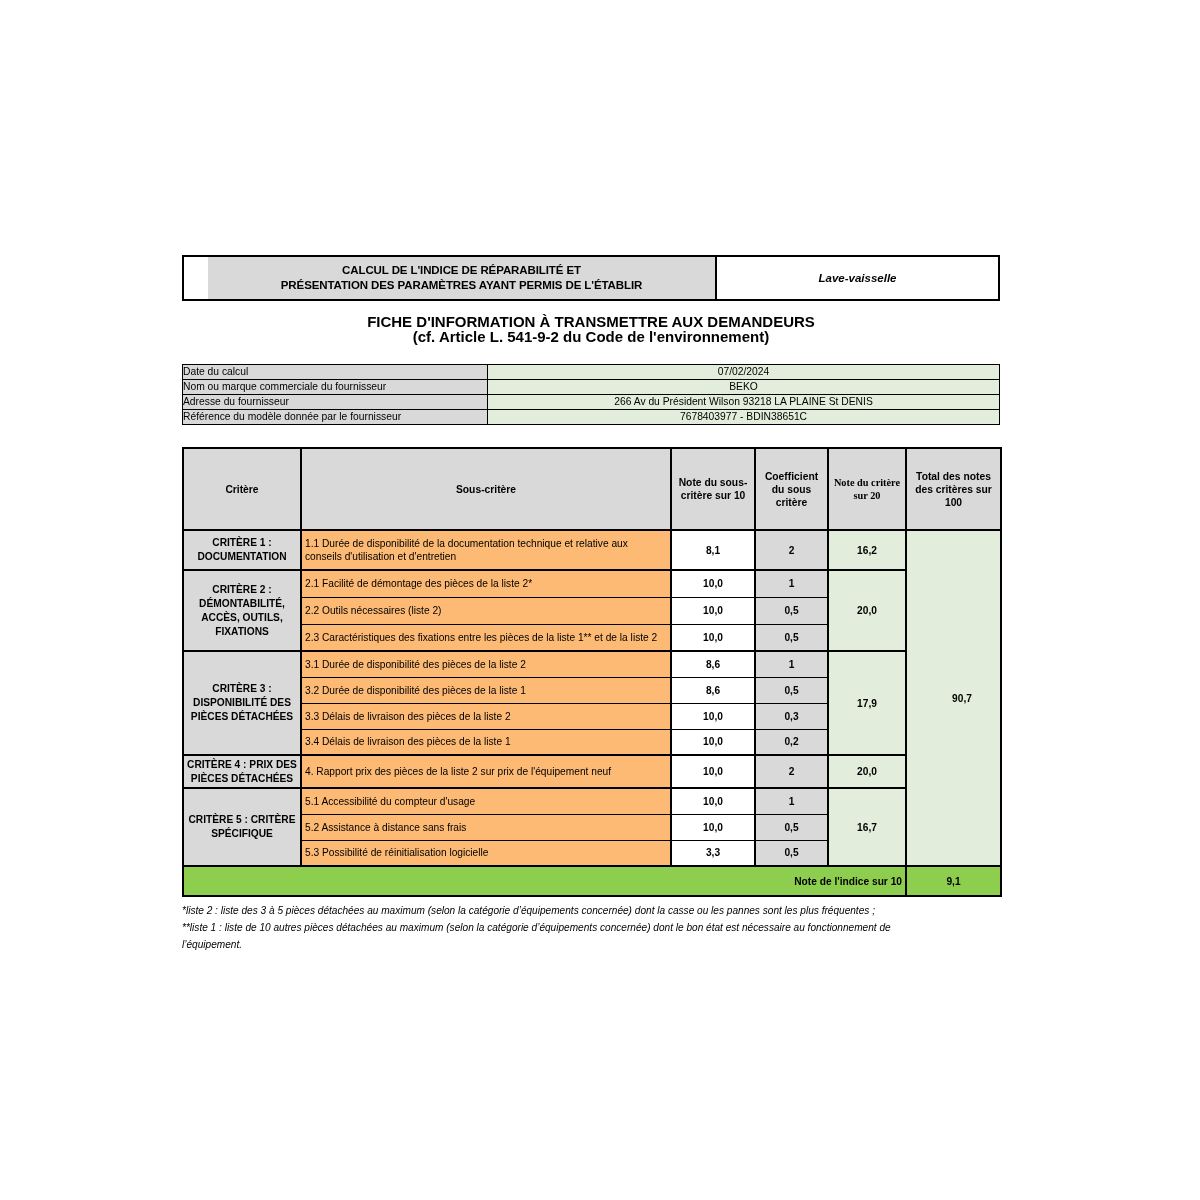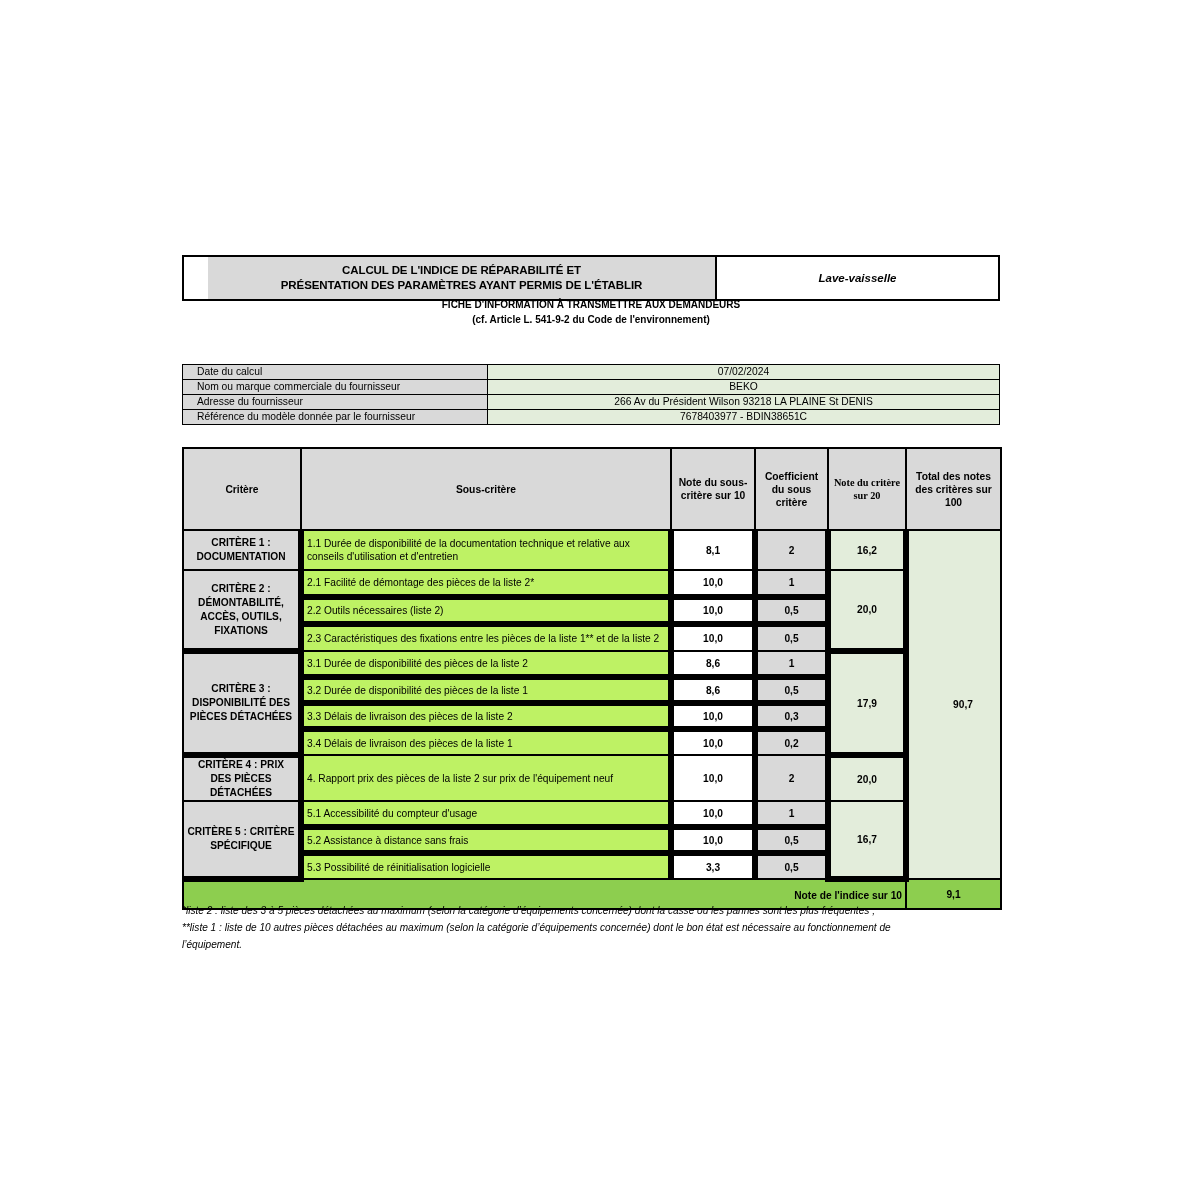--- a/index.html
+++ b/index.html
@@ -58,44 +58,44 @@
     justify-content: center;
     font-weight: bold;
     font-style: italic;
     font-size: 11.5px;
   }
 
   
   .subtitle {
     position: absolute;
     left: 182px;
-    top: 297px;
+    top: 314px;
     width: 818px;
     text-align: center;
     font-weight: bold;
-    font-size: 10px;
+    font-size: 15px;
     line-height: 15px;
   }
   .subtitle .l1 { display:block; }
   .subtitle .l2 { display:block; }
 
   
   .info-table {
     position: absolute;
     left: 182px;
     top: 364px;
     width: 818px;
     border-collapse: collapse;
     table-layout: fixed;
   }
   .info-table td {
     border: 1px solid #000;
     height: 15px;
     font-size: 10.3px;
-    padding: 0 14px;
+    padding: 0 0;
     line-height: 14px;
     box-sizing: border-box;
   }
   .info-label {
     width: 305px;
     background: #d9d9d9;
     text-align: left;
   }
   .info-value {
     background: #e3eddb;
@@ -105,21 +105,21 @@
   
   .main-table {
     position: absolute;
     left: 182px;
     top: 447px;
     width: 818px;
     border-collapse: collapse;
     table-layout: fixed;
   }
   .main-table td, .main-table th {
-    border: 6px solid #000000;
+    border: 1px solid #000000;
     box-sizing: border-box;
     font-size: 10.2px;
     padding: 0 3px;
   }
   .main-table th {
     background: #d9d9d9;
     font-weight: bold;
     text-align: center;
     vertical-align: middle;
     height: 82px;
@@ -137,21 +137,21 @@
   td.crit-name {
     background: #d9d9d9;
     font-weight: bold;
     text-align: center;
     vertical-align: middle;
     line-height: 14px;
     border-left: 2px solid #000;
     border-right: 2px solid #000;
   }
   td.sub-desc {
-    background: #bef264;
+    background: #fdba74;
     text-align: left;
     vertical-align: middle;
     line-height: 13px;
     border-right: 2px solid #000;
     margin-left: 8px;
   }
   td.note10 {
     background: #ffffff;
     text-align: center;
     vertical-align: middle;

